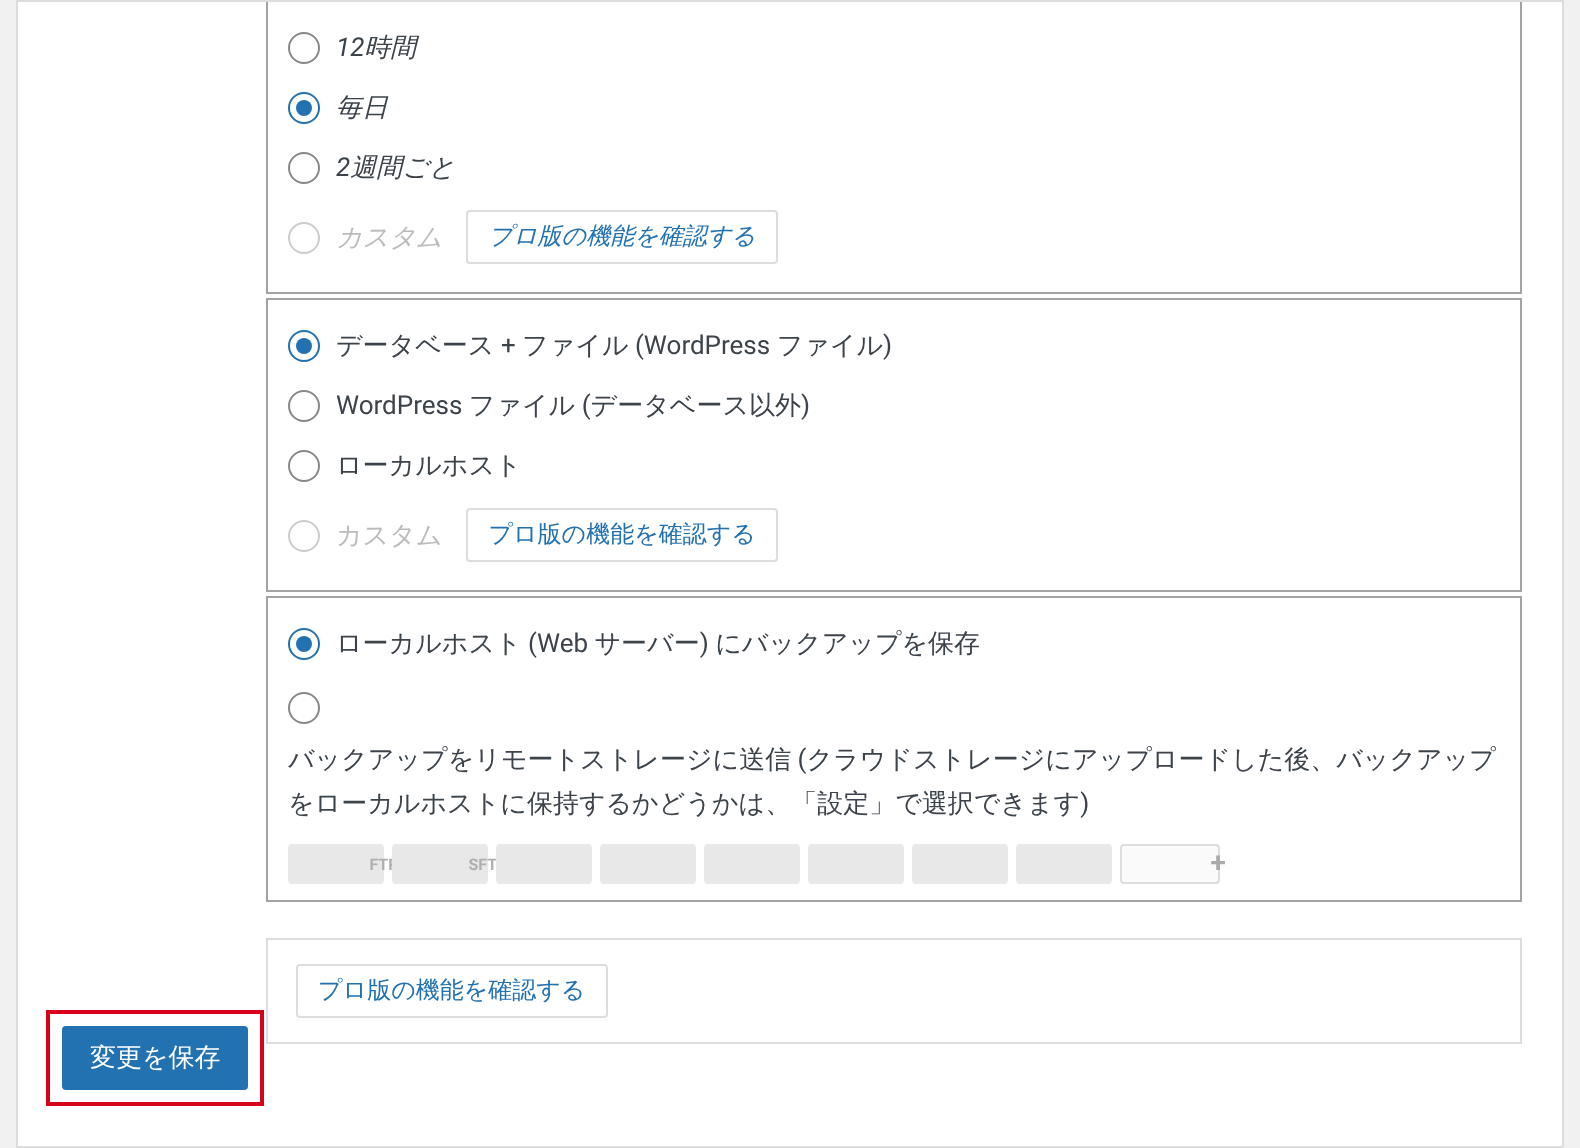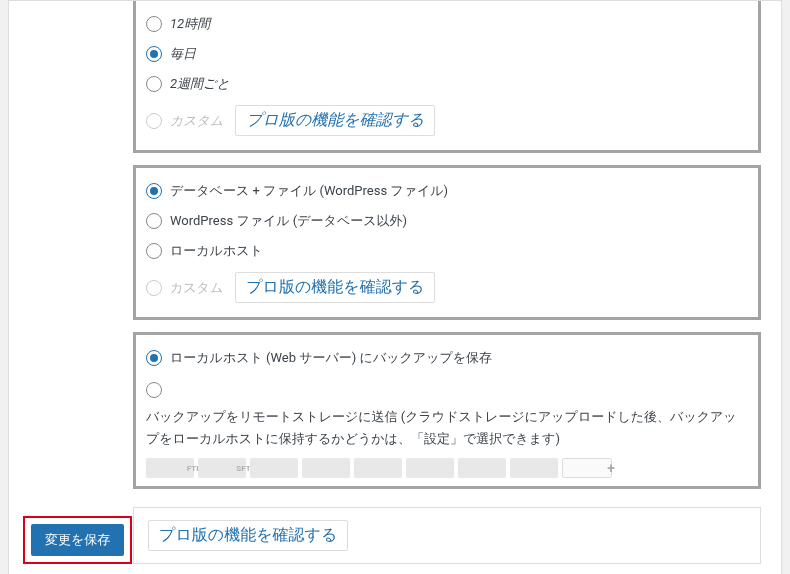--- a/index.html
+++ b/index.html
@@ -17,22 +17,22 @@
       border: 1px solid #ddd;
       width: 774px;
       min-height: 574px;
       position: relative;
     }
     .inner {
       padding-left: 124px;
       padding-right: 20px;
     }
     .section {
-      border: 3px solid #a3a3a3;
-      margin-top: 12px;
+      border: 1px solid #a3a3a3;
+      margin-top: 2px;
       padding: 8px 10px;
     }
     .section:first-child {
       margin-top: 0;
       border-top: none;
       font-style: italic;
     }
     .radio-row {
       display: flex;
       align-items: center;
@@ -66,21 +66,21 @@
     }
     .label-text {
       color: #3c434a;
       font-size: 13px;
     }
     .label-text.disabled {
       color: #bbb;
     }
     .pro-link {
       color: #2271b1;
-      font-size: 16px;
+      font-size: 12px;
       border: 1px solid #ddd;
       padding: 4px 10px;
       border-radius: 2px;
       margin-left: 4px;
       cursor: pointer;
     }
     .icons-row {
       display: flex;
       gap: 4px;
       margin-top: 6px;

